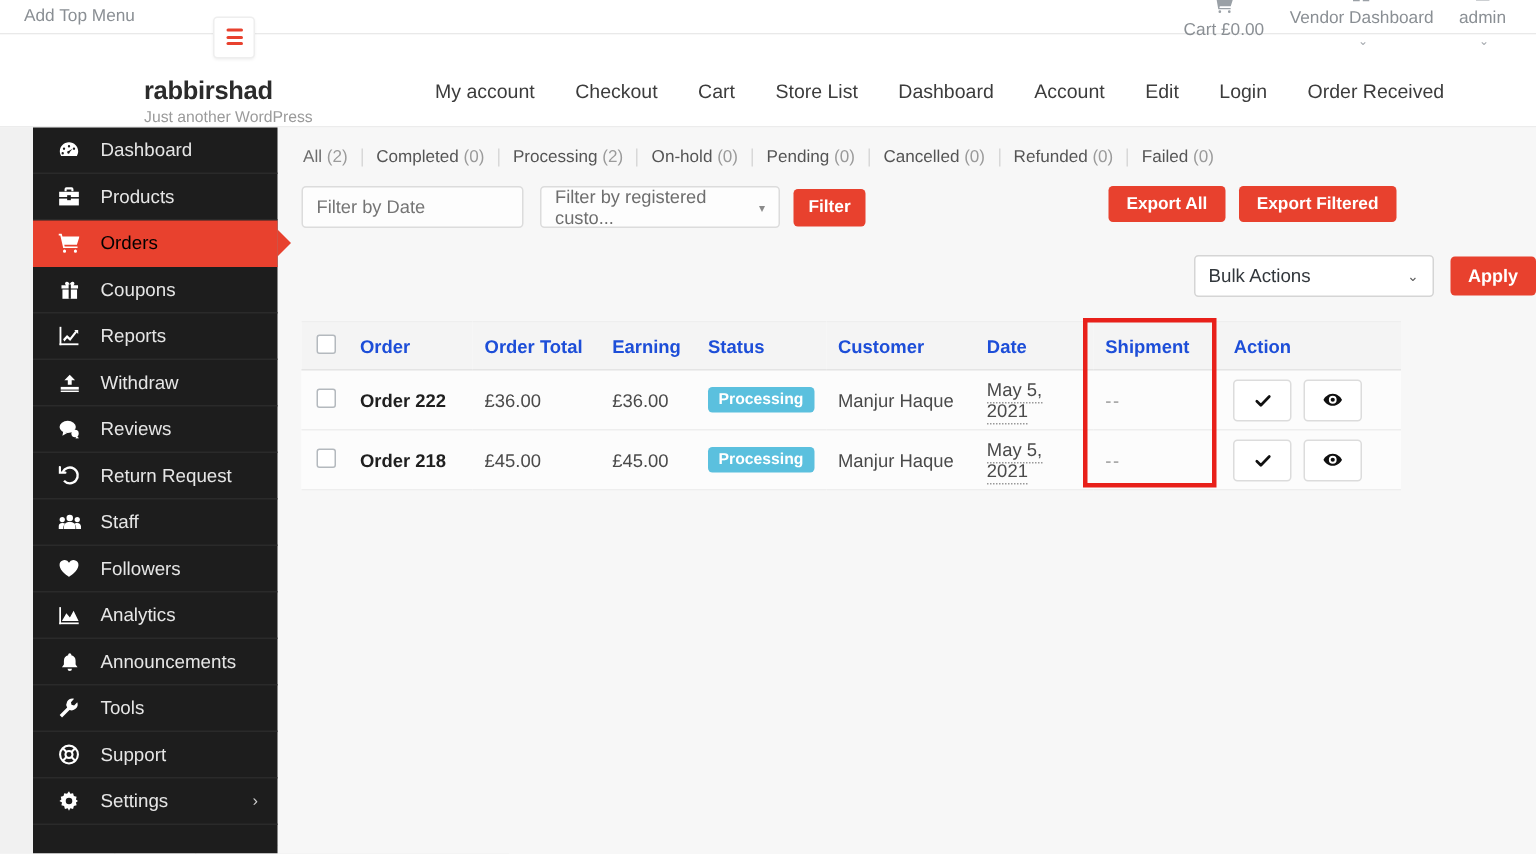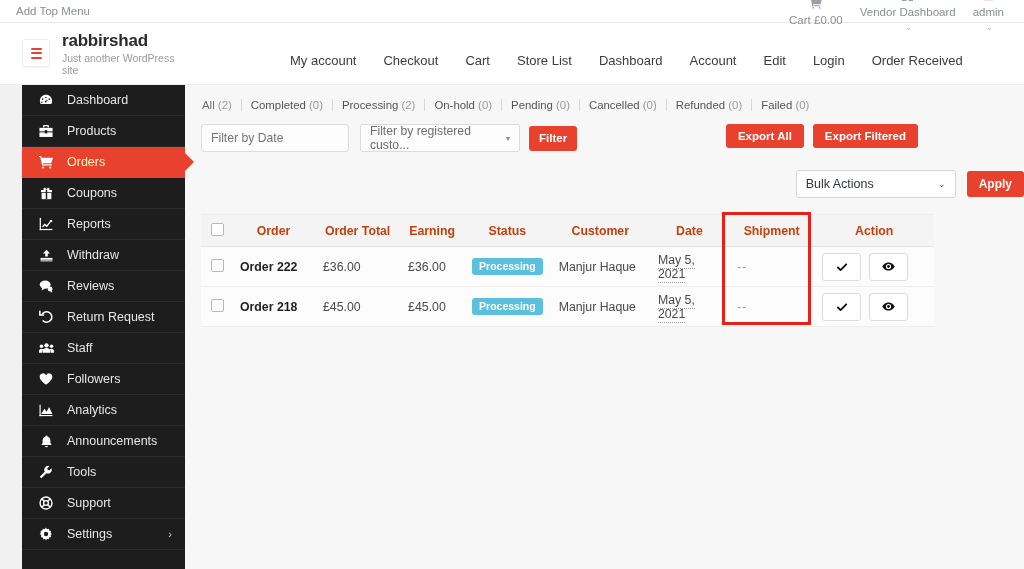--- a/index.html
+++ b/index.html
@@ -31,21 +31,21 @@
 
   
   .header {
     height: 62px;
     background: #ffffff;
     display: flex;
     align-items: center;
     padding: 0 20px 0 22px;
     border-bottom: 1px solid #ececec;
   }
-  .brand { display: flex; align-items: center; gap: 12px; width: 268px; }
+  .brand { display: flex; align-items: center; gap: 12px; width: 268px; flex-direction: column; }
   .logo-box {
     width: 28px; height: 28px;
     background: #fff;
     border: 1px solid #eee;
     border-radius: 3px;
     display: flex; flex-direction: column;
     align-items: center; justify-content: center;
     gap: 2.5px;
     box-shadow: 0 1px 2px rgba(0,0,0,.06);
   }
@@ -80,21 +80,21 @@
     border-bottom: 1px solid #2a2a2a;
     position: relative;
     cursor: pointer;
     white-space: nowrap;
   }
   .side-item .s-ico {
     width: 16px; display: inline-flex;
     align-items: center; justify-content: center;
     color: #ffffff;
   }
-  .side-item.active { background: #e8412e; color: #fef9c3; border-bottom-color: #e8412e; }
+  .side-item.active { background: #e8412e; color: #000000; border-bottom-color: #e8412e; }
   .side-item.active::after {
     content: "";
     position: absolute;
     right: -9px; top: 50%;
     transform: translateY(-50%);
     width: 0; height: 0;
     border-top: 9px solid transparent;
     border-bottom: 9px solid transparent;
     border-left: 9px solid #e8412e;
   }
@@ -144,21 +144,21 @@
     background: #e8412e;
     color: #fff;
     border: none;
     border-radius: 3px;
     font-size: 11.5px;
     font-weight: bold;
     cursor: pointer;
     font-family: "Liberation Sans", sans-serif;
   }
   .btn-filter { height: 25px; padding: 0 10px; margin-left: 9px; }
-  .exportwrap { position: absolute; right: 106px; top: 0; display: flex; gap: 9px; align-items: center; }
+  .exportwrap { position: absolute; right: 93px; top: 0; display: flex; gap: 9px; align-items: center; }
   .btn-export { height: 24px; padding: 0 12px; font-size: 11.5px; }
 
   .bulkrow { display: flex; align-items: center; margin-top: 18px; justify-content: flex-end; }
   .bulk-select {
     width: 160px; height: 28px;
     border: 1px solid #d5d5d5;
     background: #fff;
     border-radius: 3px;
     font-size: 12.5px;
     color: #32373c;
@@ -168,22 +168,22 @@
   }
   .bulk-select .dd2 { font-size: 9px; color: #5a5a5a; }
   .btn-apply { height: 26px; padding: 0 12px; margin-left: 11px; font-size: 12px; }
 
   
   .tablewrap { margin-top: 16px; width: 733px; position: relative; }
   table.orders { border-collapse: collapse; width: 733px; background: #fff; }
   table.orders th {
     background: #f4f4f4;
     font-size: 12.3px;
-    color: #c2410c;
-    text-align: center;
+    color: #1d4ed8;
+    text-align: left;
     font-weight: bold;
     height: 32px;
     padding: 0 8px;
     border-bottom: 1px solid #e4e4e4;
     border-top: 1px solid #eeeeee;
   }
   table.orders td {
     height: 40px;
     padding: 0 8px;
     font-size: 12.3px;

